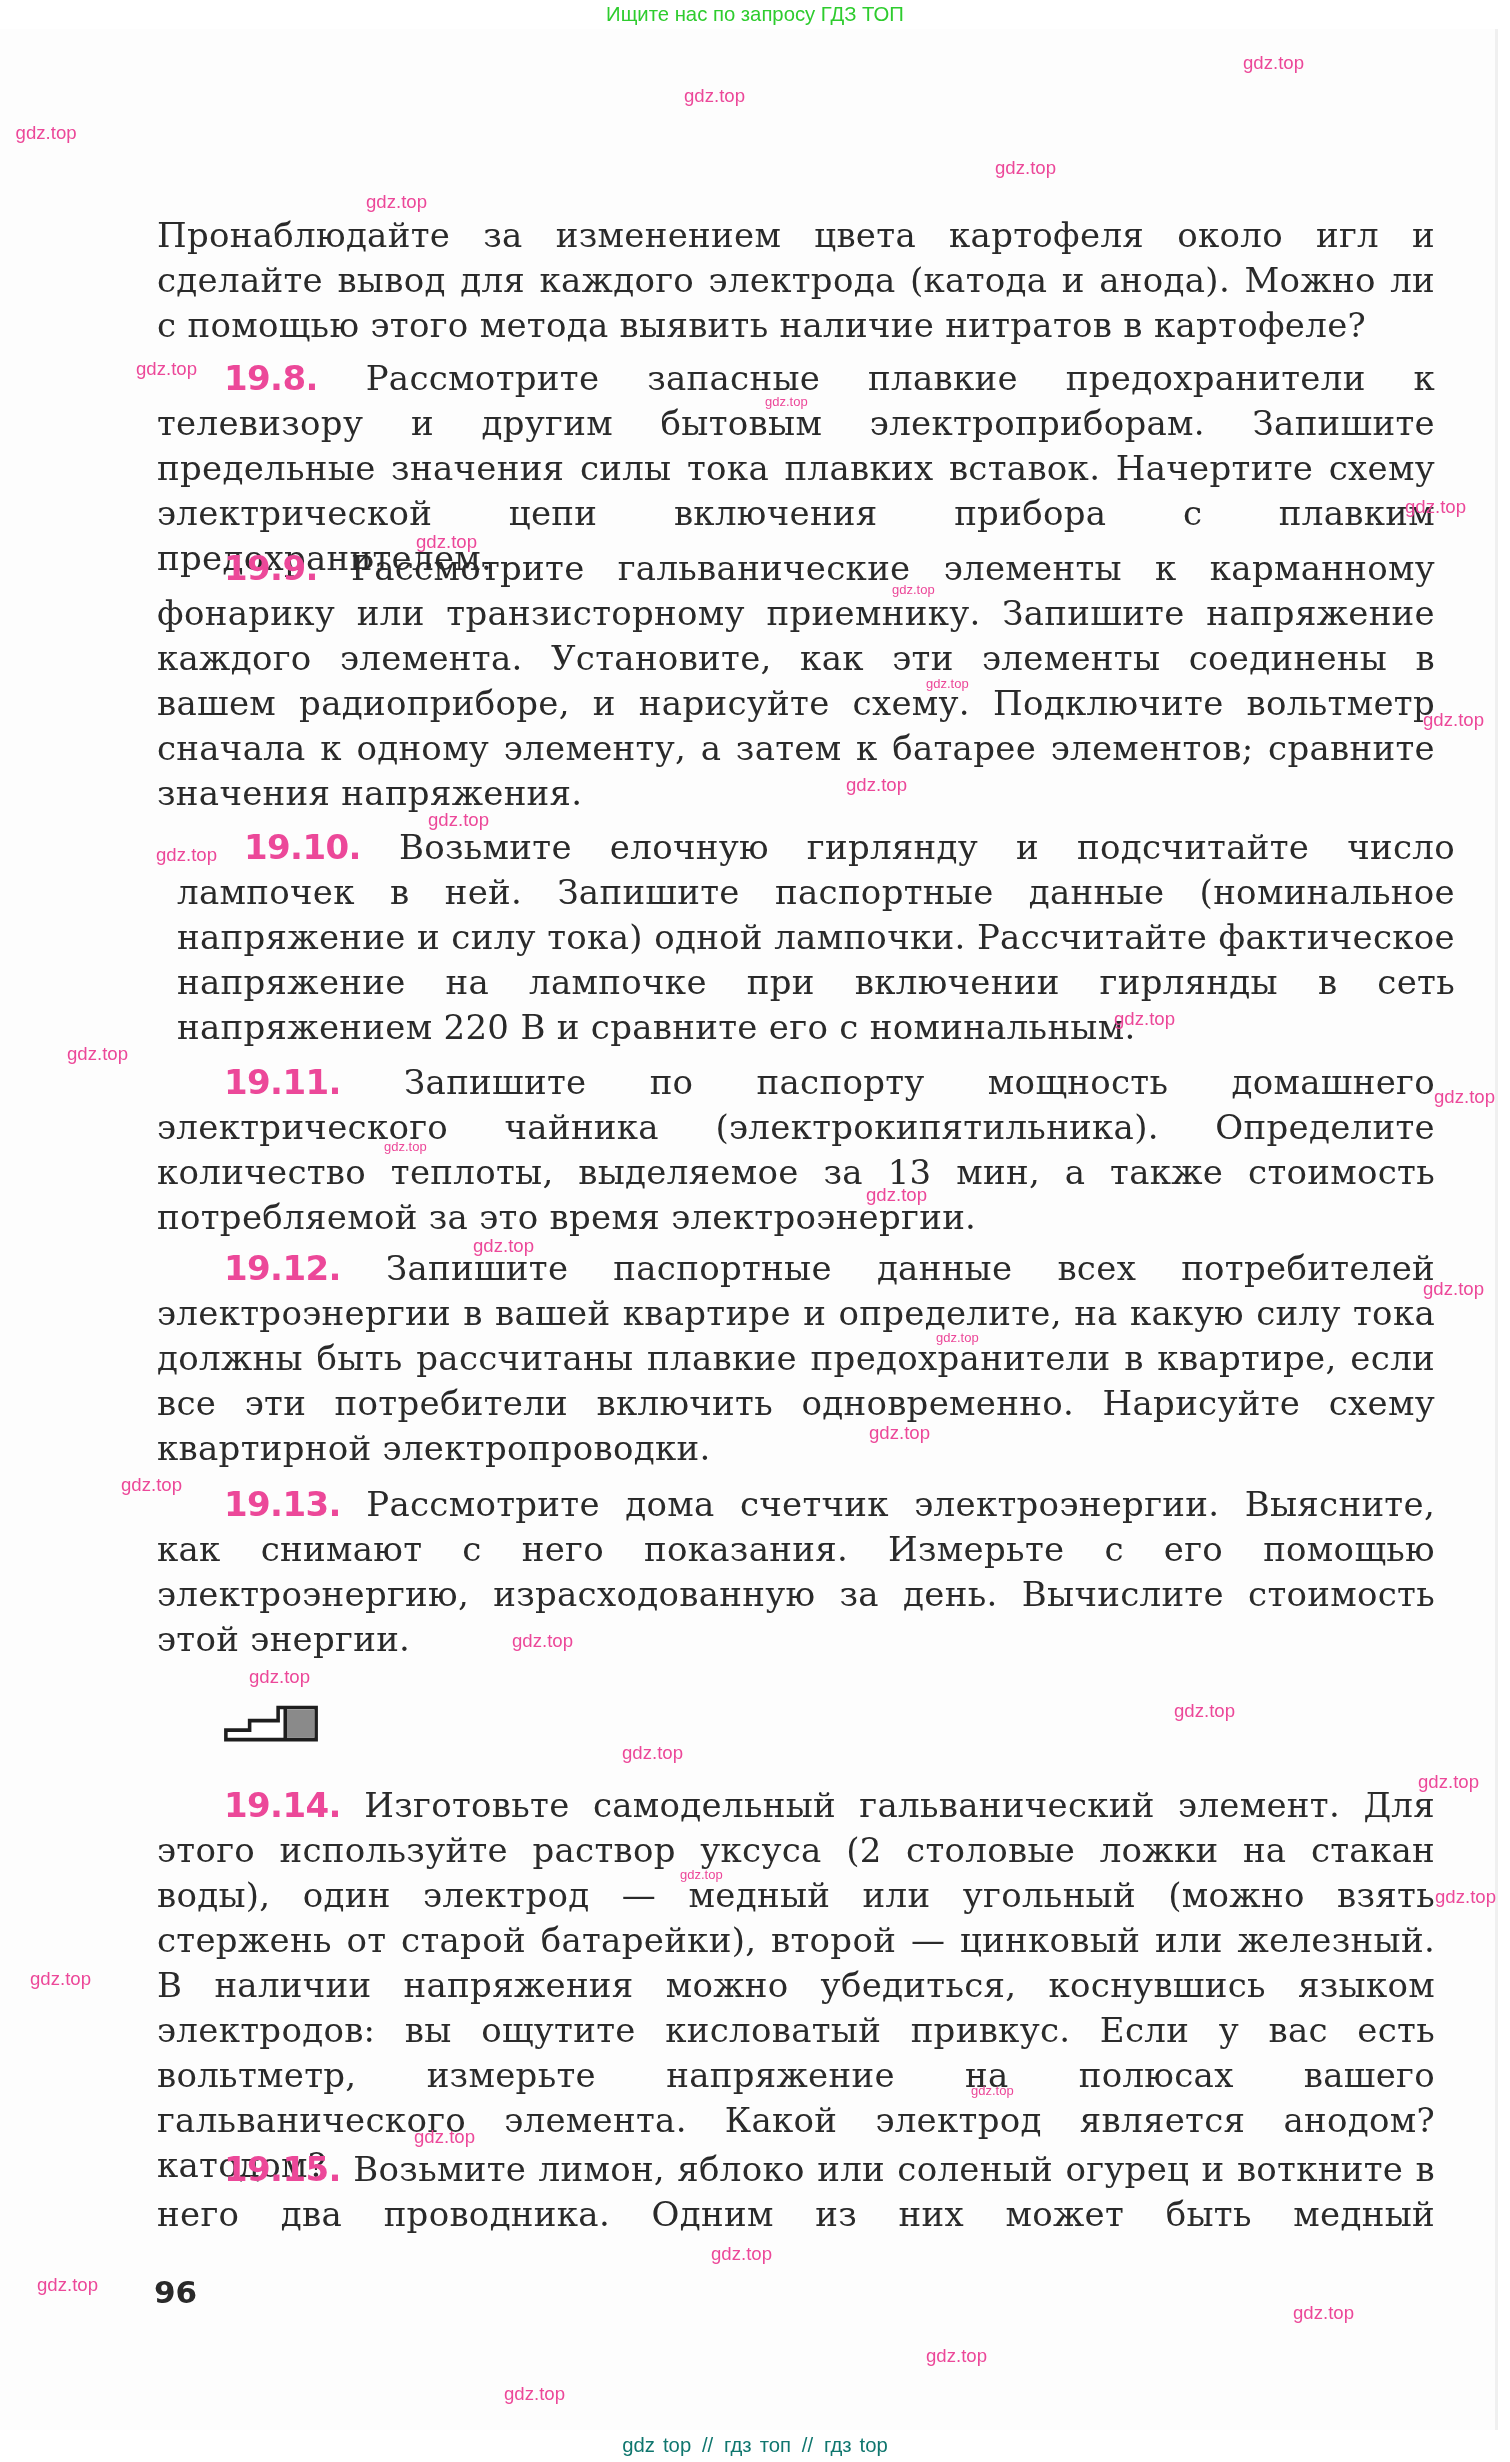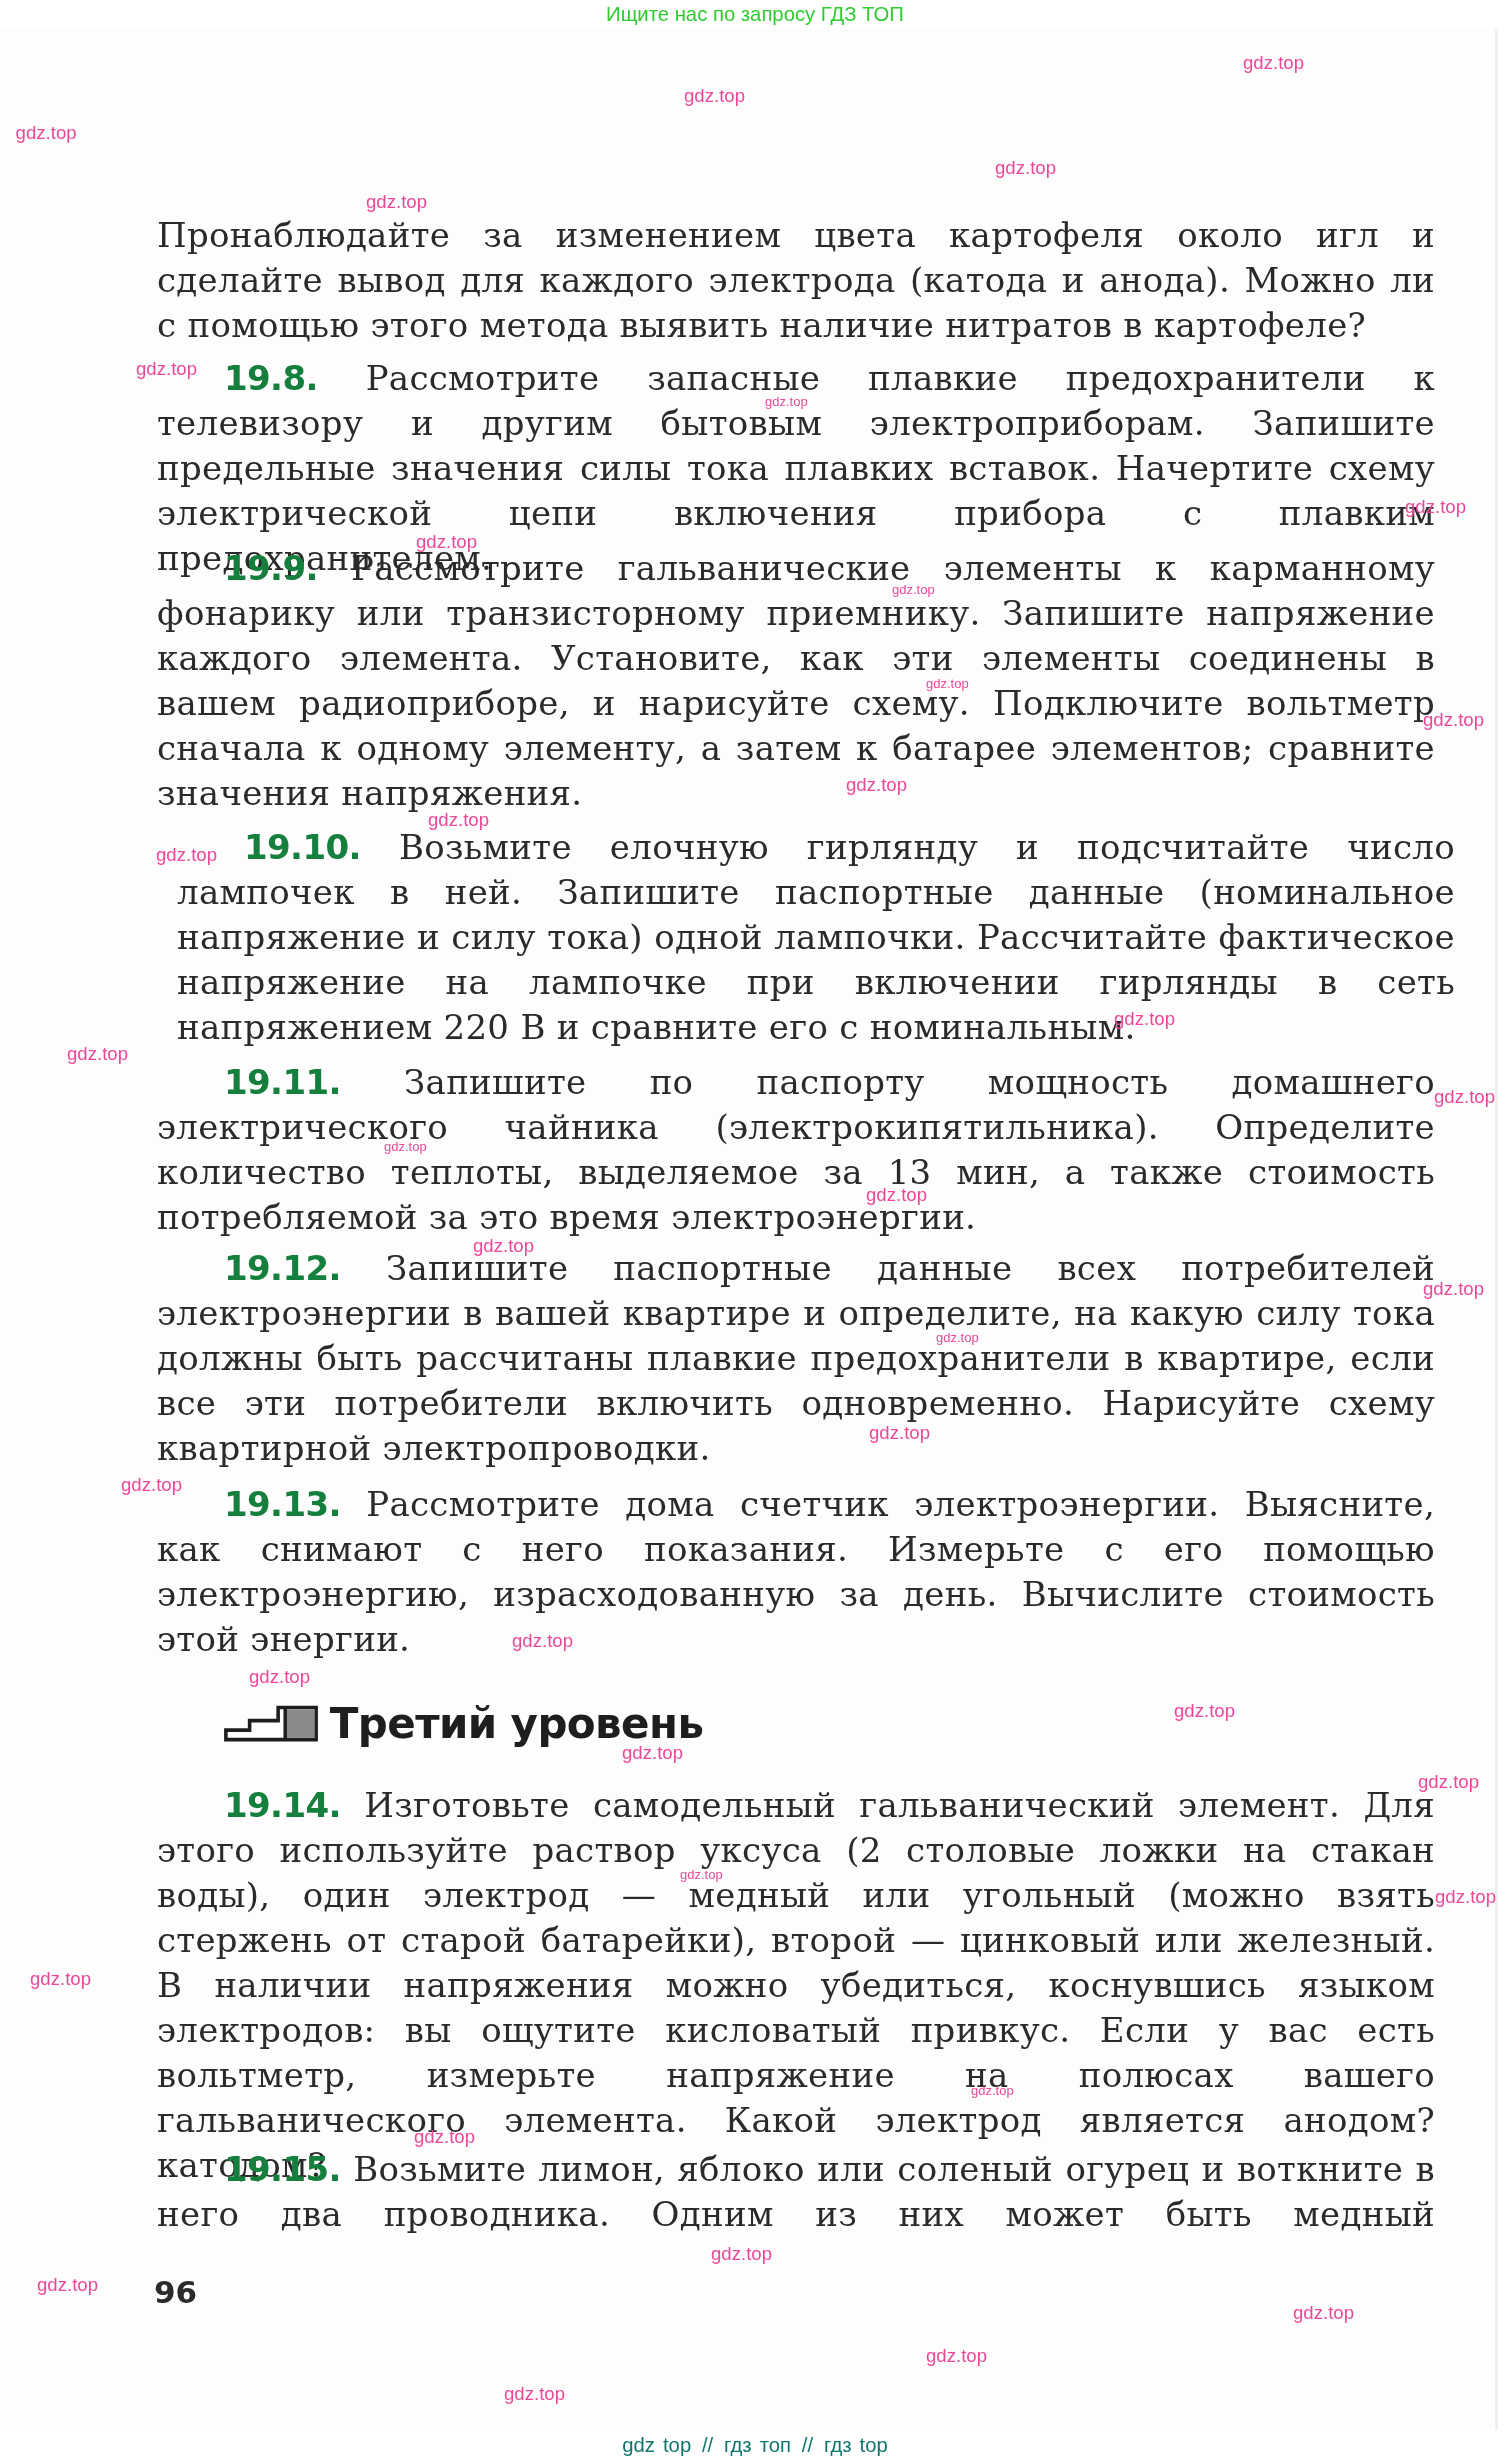--- a/index.html
+++ b/index.html
@@ -26,21 +26,21 @@
   .footer-banner .sep { margin: 0 10.8px; }
   .para {
     position: absolute; left: 157px; width: 1278px;
     font-family: "DejaVu Serif", "Liberation Serif", serif;
     font-size: 34px; line-height: 45px; color: #2a2a2a;
     text-align: justify; text-align-last: left;
     letter-spacing: 0.3px;
   }
   .para .num {
     font-family: "DejaVu Sans", "Liberation Sans", sans-serif;
-    font-weight: bold; font-size: 34px; color: #15803d;
+    font-weight: bold; font-size: 34px; color: #ec4899;
     letter-spacing: -0.6px;
   }
   .para.indented { text-indent: 67px; }
   .heading {
     position: absolute; left: 223px; top: 1693px; height: 60px;
     display: flex; align-items: center;
   }
   .heading .stairs { width: 96px; height: 38px; margin-right: 10.8px; }
   .heading .title {
     font-family: "DejaVu Sans", "Liberation Sans", sans-serif;
@@ -100,21 +100,20 @@
   <span class="num">19.13.</span>
   <span>Рассмотрите дома счетчик электроэнергии. Выясните, как снимают с него показания. Измерьте с его помощью электроэнергию, израсходованную за день. Вычислите стоимость этой энергии.</span>
 </div>
 
 <div class="heading">
   <svg class="stairs" viewBox="0 0 160 64">
     <path d="M4 60 L4 44 L44 44 L44 28 L92 28 L92 6 L156 6 L156 60 Z" fill="#ffffff" stroke="#1e1e1e" stroke-width="6"></path>
     <rect x="104" y="9" width="49" height="48" fill="#8a8a8a"></rect>
     <line x1="104" y1="6" x2="104" y2="60" stroke="#1e1e1e" stroke-width="6"></line>
   </svg>
-  <span class="title">Третий уровень</span>
 </div>
 
 <div class="para indented" style="top:1783px;">
   <span class="num">19.14.</span>
   <span>Изготовьте самодельный гальванический элемент. Для этого используйте раствор уксуса (2 столовые ложки на стакан воды), один электрод — медный или угольный (можно взять стержень от старой батарейки), второй — цинковый или железный. В наличии напряжения можно убедиться, коснувшись языком электродов: вы ощутите кисловатый привкус. Если у вас есть вольтметр, измерьте напряжение на полюсах вашего гальванического элемента. Какой электрод является анодом? катодом?</span>
 </div>
 
 <div class="para indented" style="top:2147px; text-align-last: justify;">
   <span class="num">19.15.</span>
   <span>Возьмите лимон, яблоко или соленый огурец и воткните в него два проводника. Одним из них может быть медный</span>

